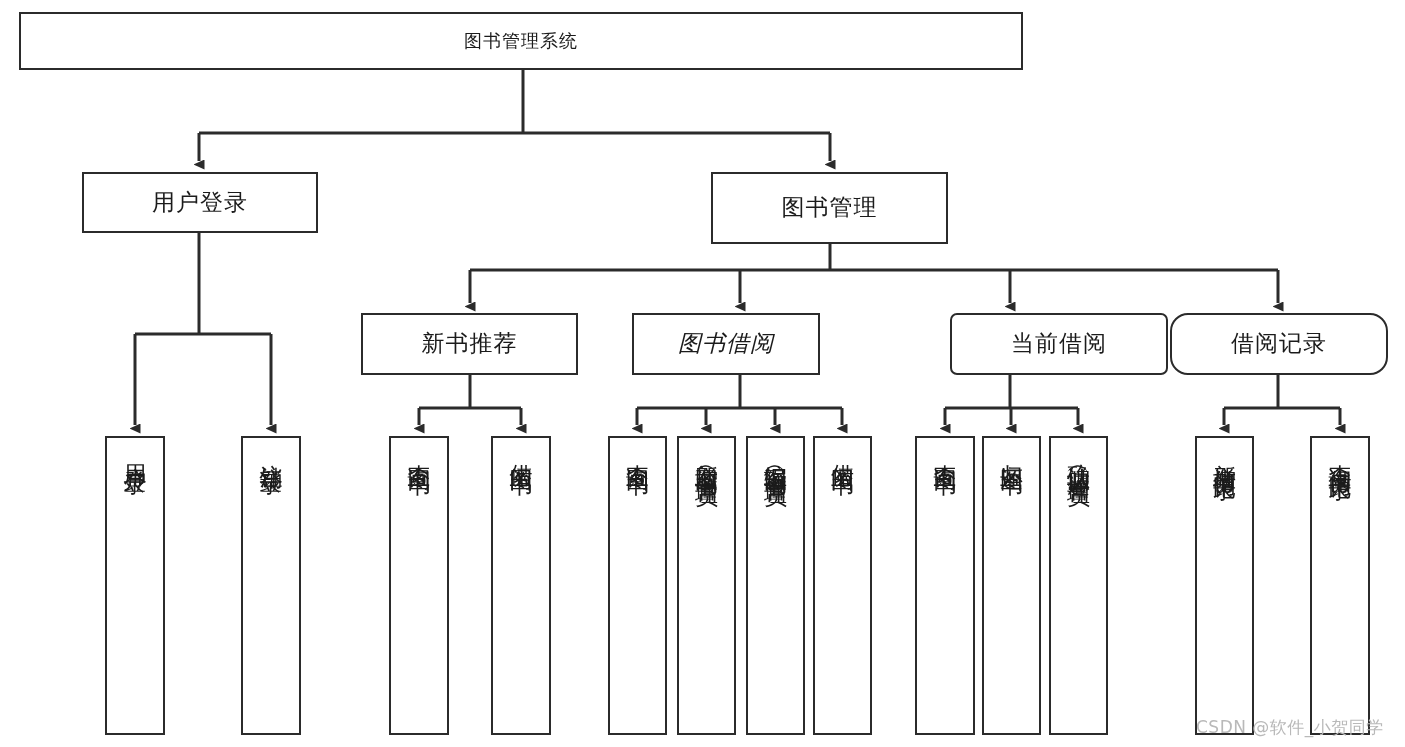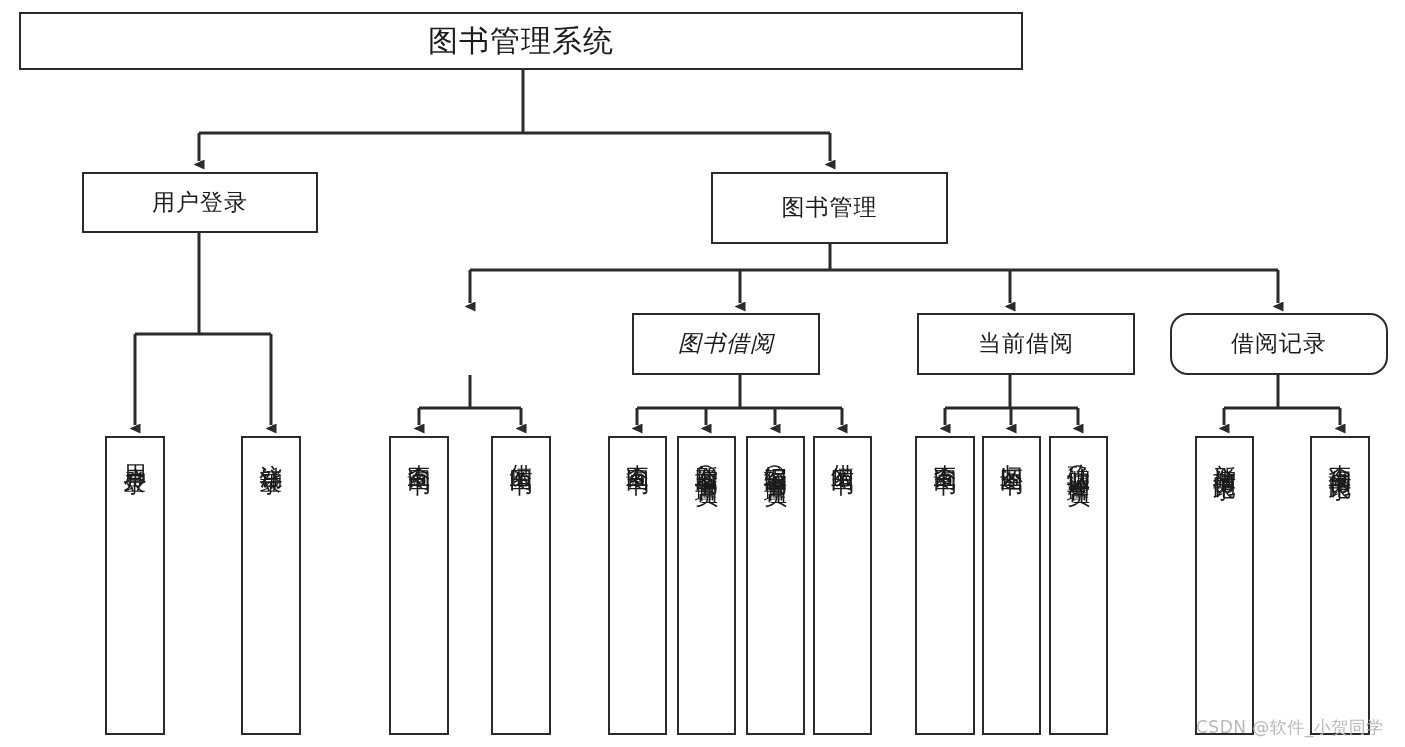--- a/index.html
+++ b/index.html
@@ -41,21 +41,21 @@
     text-align: center;
     line-height: 1.12;
     white-space: nowrap;
   }
   
   .node.h .label {
     font-size: 23px;
     letter-spacing: 1px;
   }
   .node.root .label {
-    font-size: 30px;
+    font-size: 18px;
     letter-spacing: 1px;
   }
   
   .node.v {
     align-items: flex-start;
     justify-content: center;
     padding-top: 8px;
   }
   .node.v .label {
     writing-mode: vertical-rl;
@@ -134,26 +134,29 @@
   </div>
 
   <div class="node h" style="left:82px; top:172px; width:236px; height:61px;">
     <span class="label">用户登录</span>
   </div>
 
   <div class="node h" style="left:711px; top:172px; width:237px; height:72px;">
     <span class="label">图书管理</span>
   </div>
 
+  <div class="node h" style="left:361px; top:313px; width:217px; height:62px;">
+    <span class="label">新书推荐</span>
+  </div>
 
   <div class="node h" style="left:632px; top:313px; width:188px; height:62px;font-style:italic;">
     <span class="label">图书借阅</span>
   </div>
 
-  <div class="node h" style="left:917px; top:313px; width:218px; height:62px;">
+  <div class="node h" style="left:950px; top:313px; width:218px; height:62px;border-radius:7px;">
     <span class="label">当前借阅</span>
   </div>
 
   <div class="node h" style="left:1170px; top:313px; width:218px; height:62px;border-radius:18px;">
     <span class="label">借阅记录</span>
   </div>
 
   <div class="node v" style="left:105px; top:436px; width:60px; height:299px;">
     <span class="label">用户登录</span>
   </div>

